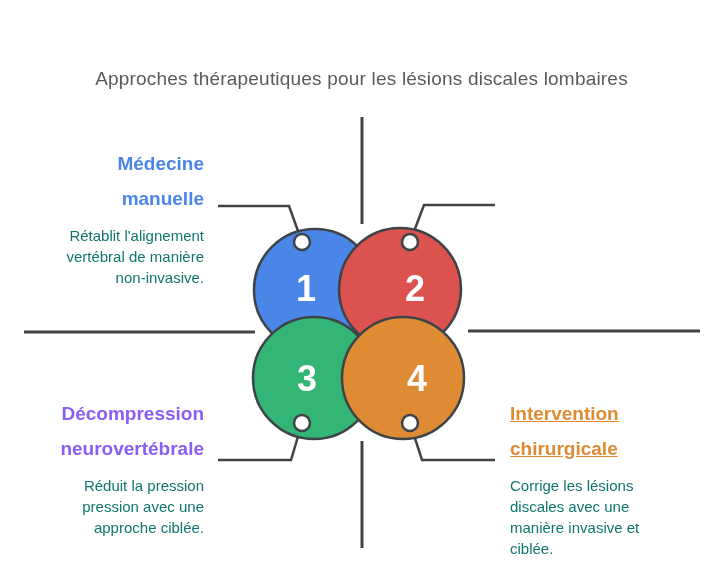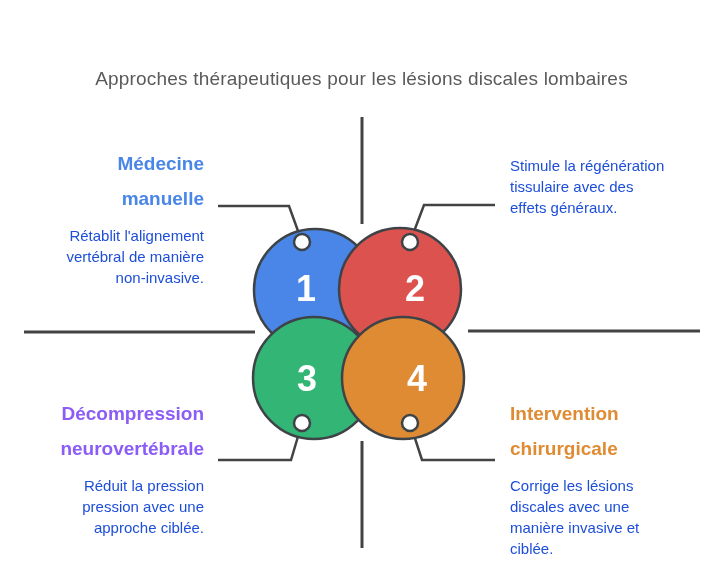--- a/index.html
+++ b/index.html
@@ -69,21 +69,21 @@
     font-size: 19px;
     font-weight: 700;
     line-height: 35px;
     white-space: pre-line;
   }
   .block-body {
     margin-top: 9px;
     font-size: 15px;
     font-weight: 400;
     line-height: 21px;
-    color: #1d4ed8;
+    color: #0f766e;
     white-space: pre-line;
   }
   .tl { left: 24px;  top: 126px; }
   .tr { left: 510px; top: 126px; }
   .bl { left: 24px;  top: 376px; }
   .br { left: 510px; top: 376px; }
 </style>
 </head>
 <body>
 
@@ -121,35 +121,32 @@
 
   <div class="text-block align-right tl">
     <div class="block-heading" style="color: rgb(74, 134, 232);">Médecine
 manuelle</div>
     <div class="block-body">Rétablit l'alignement
 vertébral de manière
 non-invasive.</div>
   </div>
 
   <div class="text-block align-left tr">
-    <div class="block-body">Stimule la régénération
-tissulaire avec des
-effets généraux.</div>
   </div>
 
   <div class="text-block align-right bl">
     <div class="block-heading" style="color: #8b5cf6;">Décompression
 neurovertébrale</div>
     <div class="block-body">Réduit la pression
 pression avec une
 approche ciblée.</div>
   </div>
 
   <div class="text-block align-left br">
-    <div class="block-heading" style="color: rgb(223, 139, 51);">Intervention
+    <div class="block-heading" style="color: rgb(223, 139, 51); text-decoration: underline;">Intervention
 chirurgicale</div>
     <div class="block-body">Corrige les lésions
 discales avec une
 manière invasive et
 ciblée.</div>
   </div>
 
 </div>
 
 </body></html>

